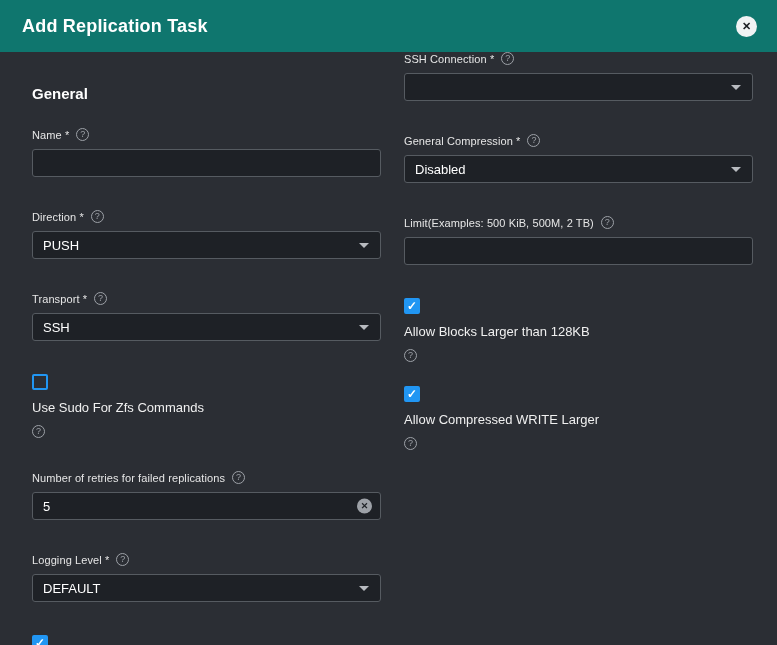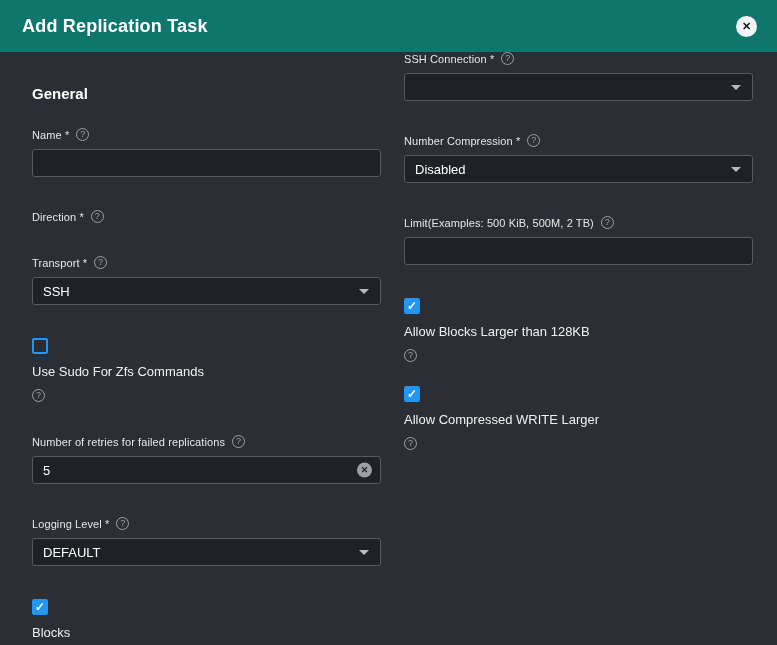--- a/index.html
+++ b/index.html
@@ -182,20 +182,24 @@
         <span class="help">?</span>
       </div>
       <input type="text" class="text-input" value="" style="">
     </div>
 
     <div class="field">
       <div class="label-row">
         <span class="field-label">Direction *</span>
         <span class="help">?</span>
       </div>
+      <div class="select">
+        <span class="select-value">PUSH</span>
+        <span class="caret"></span>
+      </div>
     </div>
 
     <div class="field">
       <div class="label-row">
         <span class="field-label">Transport *</span>
         <span class="help">?</span>
       </div>
       <div class="select">
         <span class="select-value">SSH</span>
         <span class="caret"></span>
@@ -251,21 +255,21 @@
         <span class="help">?</span>
       </div>
       <div class="select">
         <span class="select-value"></span>
         <span class="caret"></span>
       </div>
     </div>
 
     <div class="field">
       <div class="label-row">
-        <span class="field-label">Number Compression *</span>
+        <span class="field-label">General Compression *</span>
         <span class="help">?</span>
       </div>
       <div class="select">
         <span class="select-value">Disabled</span>
         <span class="caret"></span>
       </div>
     </div>
 
     <div class="field">
       <div class="label-row">

